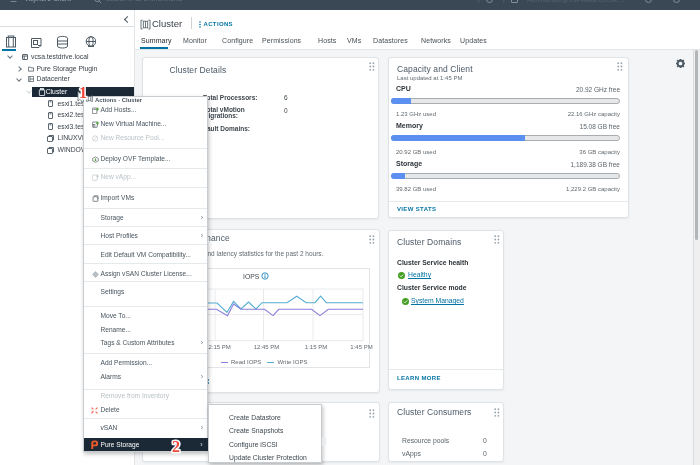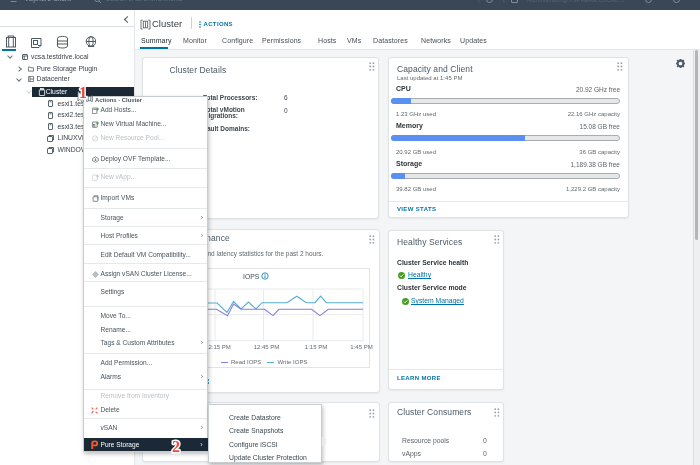--- a/index.html
+++ b/index.html
@@ -237,21 +237,21 @@
 <div class="tiny" style="left:361.5px; top:344px; font-size:6px; transform:translateX(-50%);">1:45 PM</div>
 <div class="abs" style="left:221px; top:362px; width:7px; height:1.2px; background:#8b7ddb;"></div>
 <div class="tiny" style="left:231px; top:359px; font-size:6px;">Read IOPS</div>
 <div class="abs" style="left:267px; top:362px; width:7px; height:1.2px; background:#55aed2;"></div>
 <div class="tiny" style="left:277.5px; top:359px; font-size:6px;">Write IOPS</div>
 
 <div class="abs" style="left:208px; top:378.5px; width:1.4px; height:2px; background:#4a9ac2;"></div>
 <div class="abs" style="left:208px; top:381.5px; width:1.4px; height:2px; background:#4a9ac2;"></div>
 
 <div class="card" style="left:388px; top:230px; width:116px; height:160px;"></div>
-<div class="ctitle" style="left:397px; top:237px;">Healthy Services</div>
+<div class="ctitle" style="left:397px; top:237px;">Cluster Domains</div>
 <svg class="handle" style="left:494px; top:235px;" viewBox="0 0 6 9">
       <g fill="#98a4ac">
         <circle cx="1.2" cy="1.2" r="0.9"></circle>
         <circle cx="4.4" cy="1.2" r="0.9"></circle>
         <circle cx="1.2" cy="4.5" r="0.9"></circle>
         <circle cx="4.4" cy="4.5" r="0.9"></circle>
         <circle cx="1.2" cy="7.8" r="0.9"></circle>
         <circle cx="4.4" cy="7.8" r="0.9"></circle>
       </g>
     </svg>

